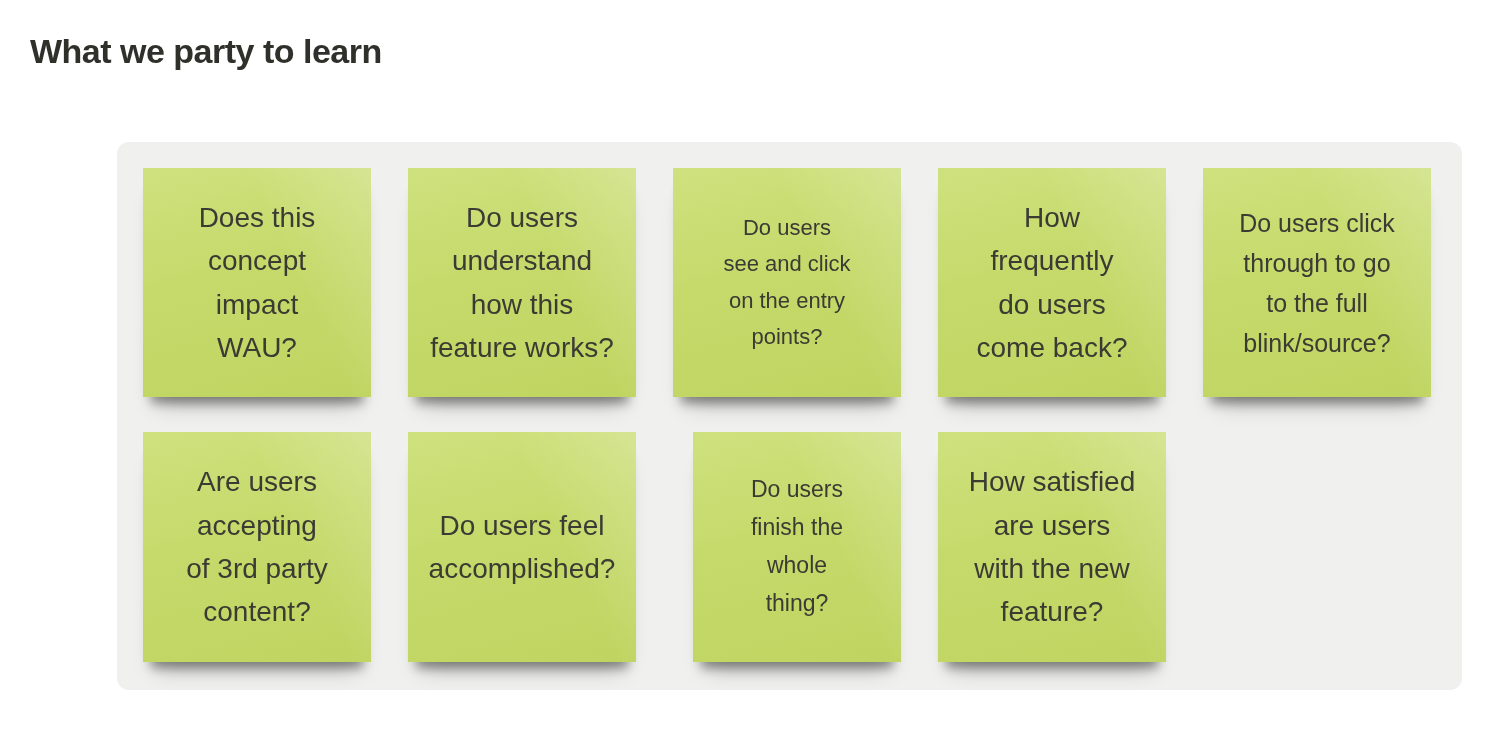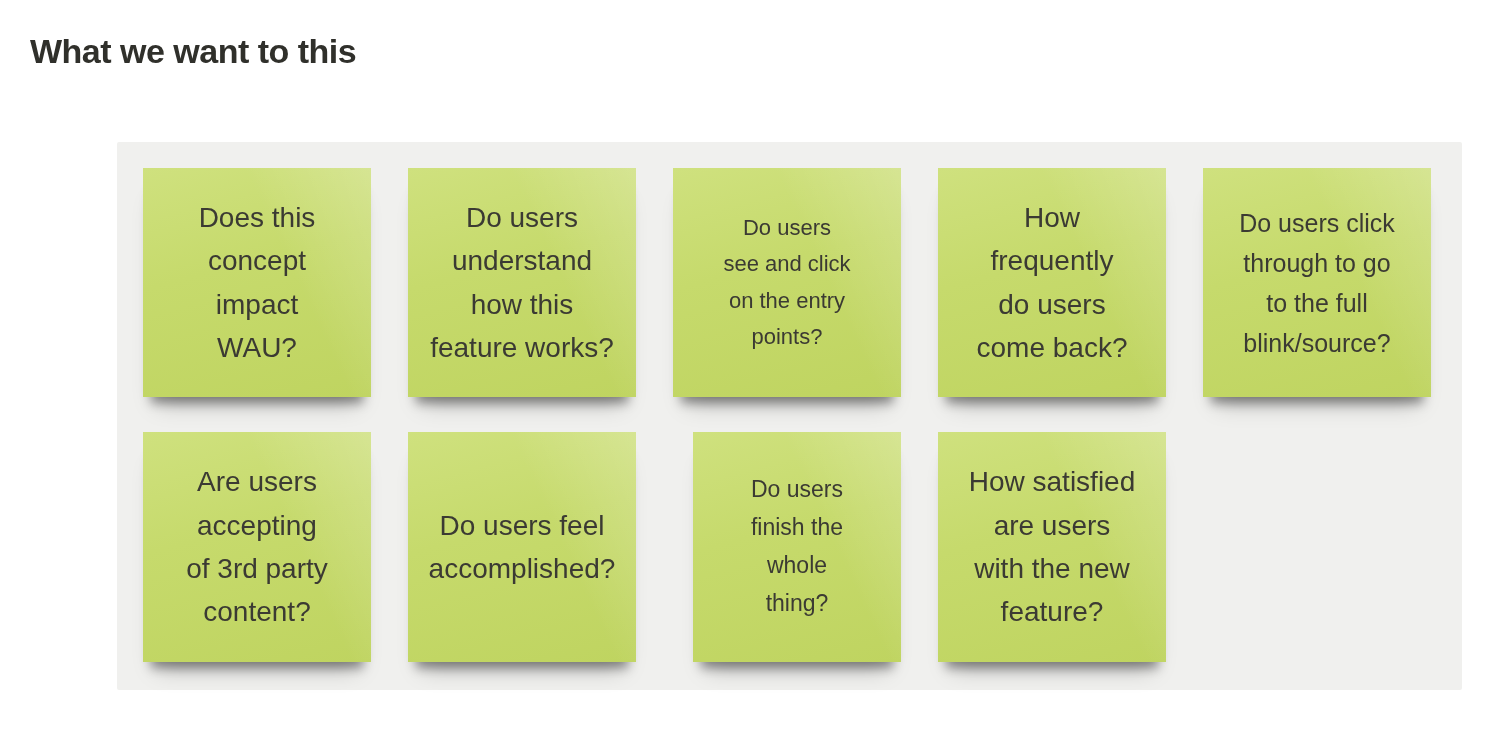--- a/index.html
+++ b/index.html
@@ -26,21 +26,21 @@
     letter-spacing: -0.5px;
     color: var(--heading-text);
   }
   .board {
     position: absolute;
     left: 117px;
     top: 142px;
     width: 1345px;
     height: 548px;
     background: var(--board-bg);
-    border-radius: 2px;
+    border-radius: 12px;
     display: grid;
     grid-template-columns: repeat(5, 228px);
     grid-template-rows: 229px 230px;
     column-gap: 37px;
     row-gap: 35px;
     padding: 26px 0 16px 26px;
   }
   .note {
     position: relative;
     background: linear-gradient(165deg, var(--note-green-light) 0%, var(--note-green) 42%, #bfd460 100%);
@@ -69,21 +69,21 @@
   }
   
   .note:nth-child(3)  { font-size: 22px; line-height: 1.65; }
   .note:nth-child(5)  { font-size: 25px; line-height: 1.6; }
   .note:nth-child(8)  { font-size: 23px; line-height: 1.65; margin-left: 20px; }
   .note:nth-child(10) { font-size: 18px; line-height: 1.65; }
 </style>
 </head>
 <body>
 
-<h1 class="page-title">What we want to this</h1>
+<h1 class="page-title">What we party to learn</h1>
 
 <div class="board">
   <div class="note">
     <span class="note-text">Does this
 concept
 impact
 WAU?</span>
   </div>
   <div class="note">
     <span class="note-text">Do users

